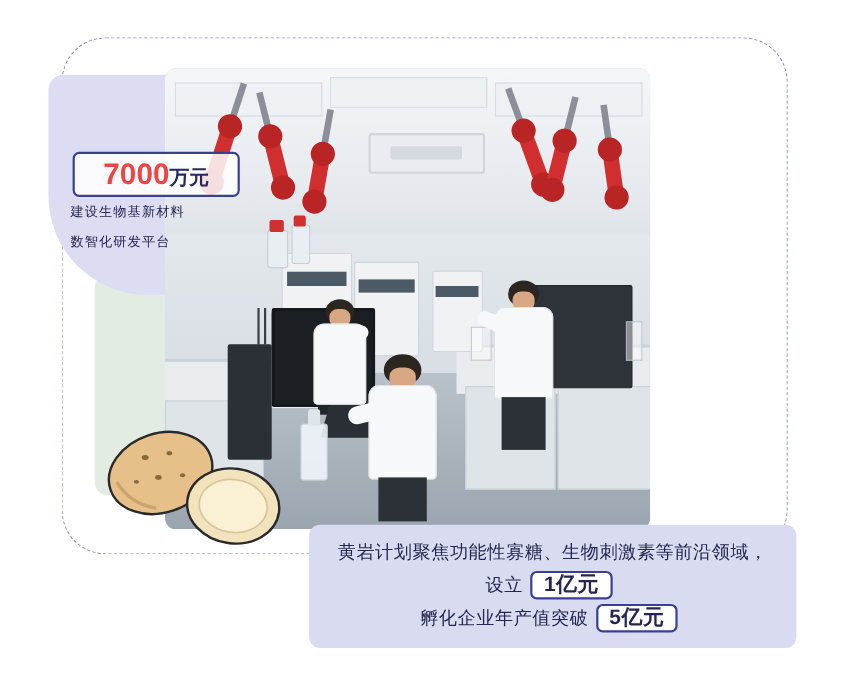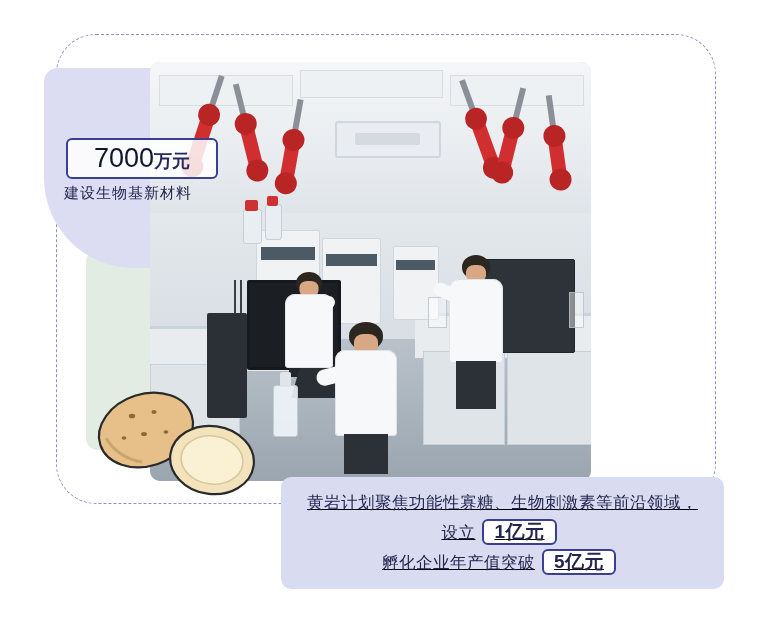--- a/index.html
+++ b/index.html
@@ -282,51 +282,50 @@
     top: 58px;
     min-width: 128px;
     padding: 3px 10px;
     border: 2px solid #3b3f8f;
     border-radius: 6px;
     background: rgba(255,255,255,0.85);
     text-align: center;
   }
   #amount-box .num {
     font-size: 27px;
-    font-weight: normal;
-    color: #0f172a;
+    font-weight: bold;
+    color: #ef4444;
     letter-spacing: 0px;
   }
   #amount-box .unit {
     font-size: 18px;
     font-weight: bold;
     color: #26285e;
   }
   .left-line {
     position: absolute;
     left: 24px;
-    font-size: 15px;
+    font-size: 12px;
     color: #24264f;
     letter-spacing: 1px;
     white-space: nowrap;
   }
   #left-line-1 { top: 104px; }
   #left-line-2 { top: 132px; }
 
   
   #caption {
     position: absolute;
     left: 281px;
     top: 477px;
     width: 443px;
     padding: 10px 14px 12px 14px;
     background: #d9dcf0;
     border-radius: 10px;
     box-sizing: border-box;
-    text-decoration: underline;
   }
   #caption .row {
     display: flex;
     align-items: center;
     justify-content: center;
     color: #24264f;
     font-size: 16.5px;
     letter-spacing: 0.5px;
     line-height: 30px;
     white-space: nowrap;
@@ -470,20 +469,21 @@
     <path d="M22 66 Q34 86 58 90" fill="none" stroke="#c9a470" stroke-width="3"></path>
     <ellipse cx="128" cy="88" rx="42" ry="34" transform="rotate(8 128 88)" fill="#f3e3bd" stroke="#2a2a2a" stroke-width="2.2"></ellipse>
     <ellipse cx="128" cy="88" rx="31" ry="24" transform="rotate(8 128 88)" fill="#faf0d4" stroke="#d9c79a" stroke-width="1.6"></ellipse>
   </svg>
 
   <div id="left-card">
     <div id="amount-box">
       <span class="num">7000</span><span class="unit">万元</span>
     </div>
     <div class="left-line" id="left-line-1">建设生物基新材料</div>
+    <div class="left-line" id="left-line-2">数智化研发平台</div>
   </div>
 
   <div id="caption">
     <div class="row">
       <span>黄岩计划聚焦功能性寡糖、生物刺激素等前沿领域，</span>
     </div>
     <div class="row">
       <span>设立</span>
       <span class="chip">
         <span class="n">1</span>

